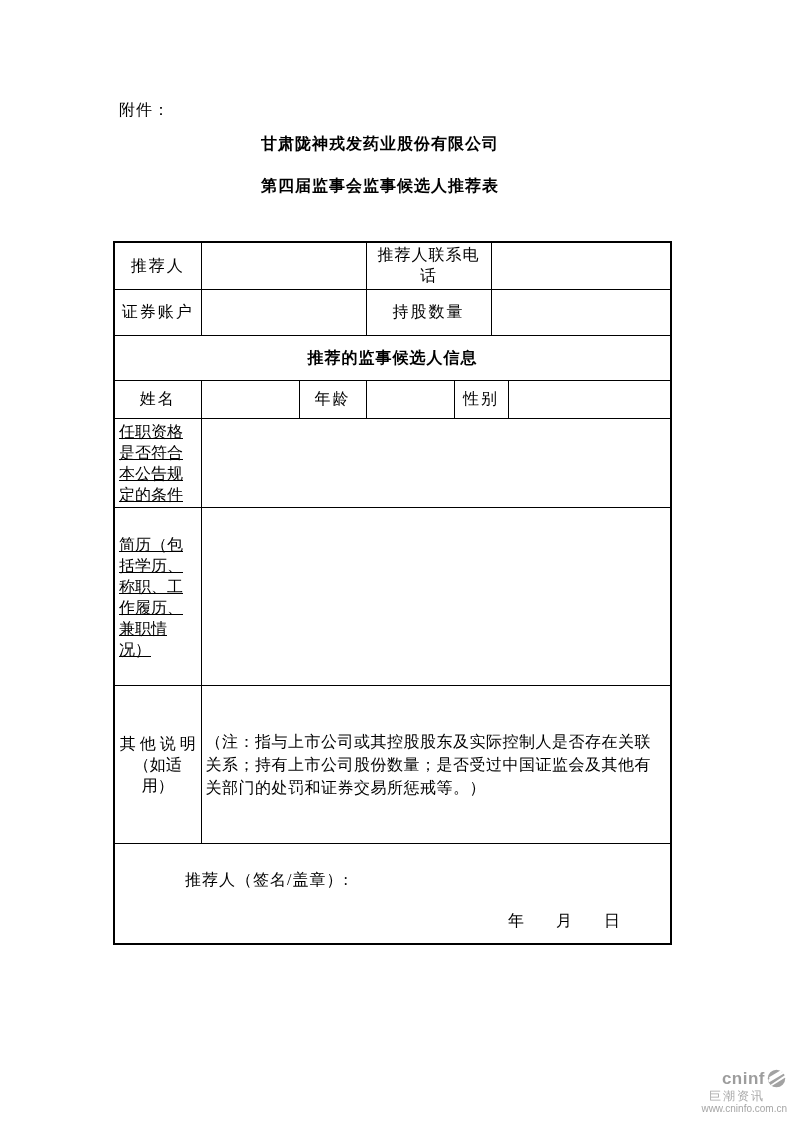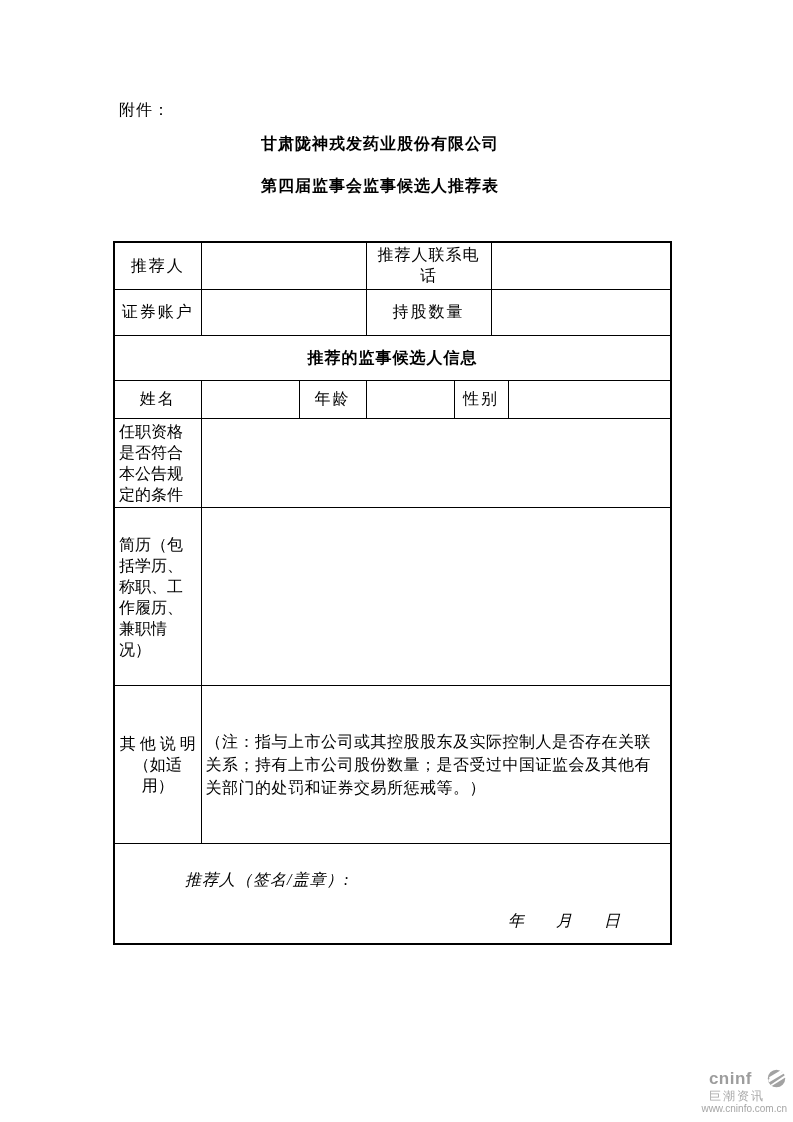--- a/index.html
+++ b/index.html
@@ -38,41 +38,41 @@
     vertical-align:middle;
     font-size:16px;
     padding:2px 4px;
     overflow:hidden;
   }
   .lbl { text-align:center; letter-spacing:2px; }
   .lbl-tight { text-align:center; letter-spacing:1px; }
   .section-hdr { text-align:center; font-weight:bold; letter-spacing:1px; font-size:16px; }
   .lbl-wrap {
     text-align:left; letter-spacing:0;
-    padding:2px 5px; line-height:21px;
+    padding:2px 5px; line-height:21px;text-decoration:underline;
   }
   .lbl-center2 { text-align:center; line-height:21px; padding:2px 3px; letter-spacing:0; }
   .note-cell {
     vertical-align:bottom;
     padding:2px 8px 4px 8px;
     line-height:23px;
     letter-spacing:0.5px;
     font-size:15px;
   }
-  .sig-cell { vertical-align:top; padding:0;font-style:italic; }
+  .sig-cell { vertical-align:top; padding:0; }
   .sig-line { margin:15px 0 0 66px; font-size:16px; letter-spacing:1px; }
   .date-line { margin-top:20px; text-align:right; padding-right:46px; font-size:16px; }
 
   .logo {
     position:absolute; right:6px; top:1068px;
     text-align:right;
     font-family:"Liberation Sans","DejaVu Sans",sans-serif;
     line-height:1.05;
   }
-  .logo-top { display:flex; align-items:center; justify-content:flex-end; gap:14px; }
+  .logo-top { display:flex; align-items:center; justify-content:flex-end; gap:1px; }
   .logo-word { font-size:17px; font-weight:bold; color:#9d9d9d; letter-spacing:0.5px; }
   .logo-swirl { width:21px; height:21px; }
   .logo-cn { font-size:12px; color:#aaaaaa; letter-spacing:2px; margin-top:1px; padding-right:22px; }
   .logo-url { font-size:10px; color:#a5a5a5; margin-top:1px; }
 </style>
 </head>
 <body>
 
 <div class="page">
 

